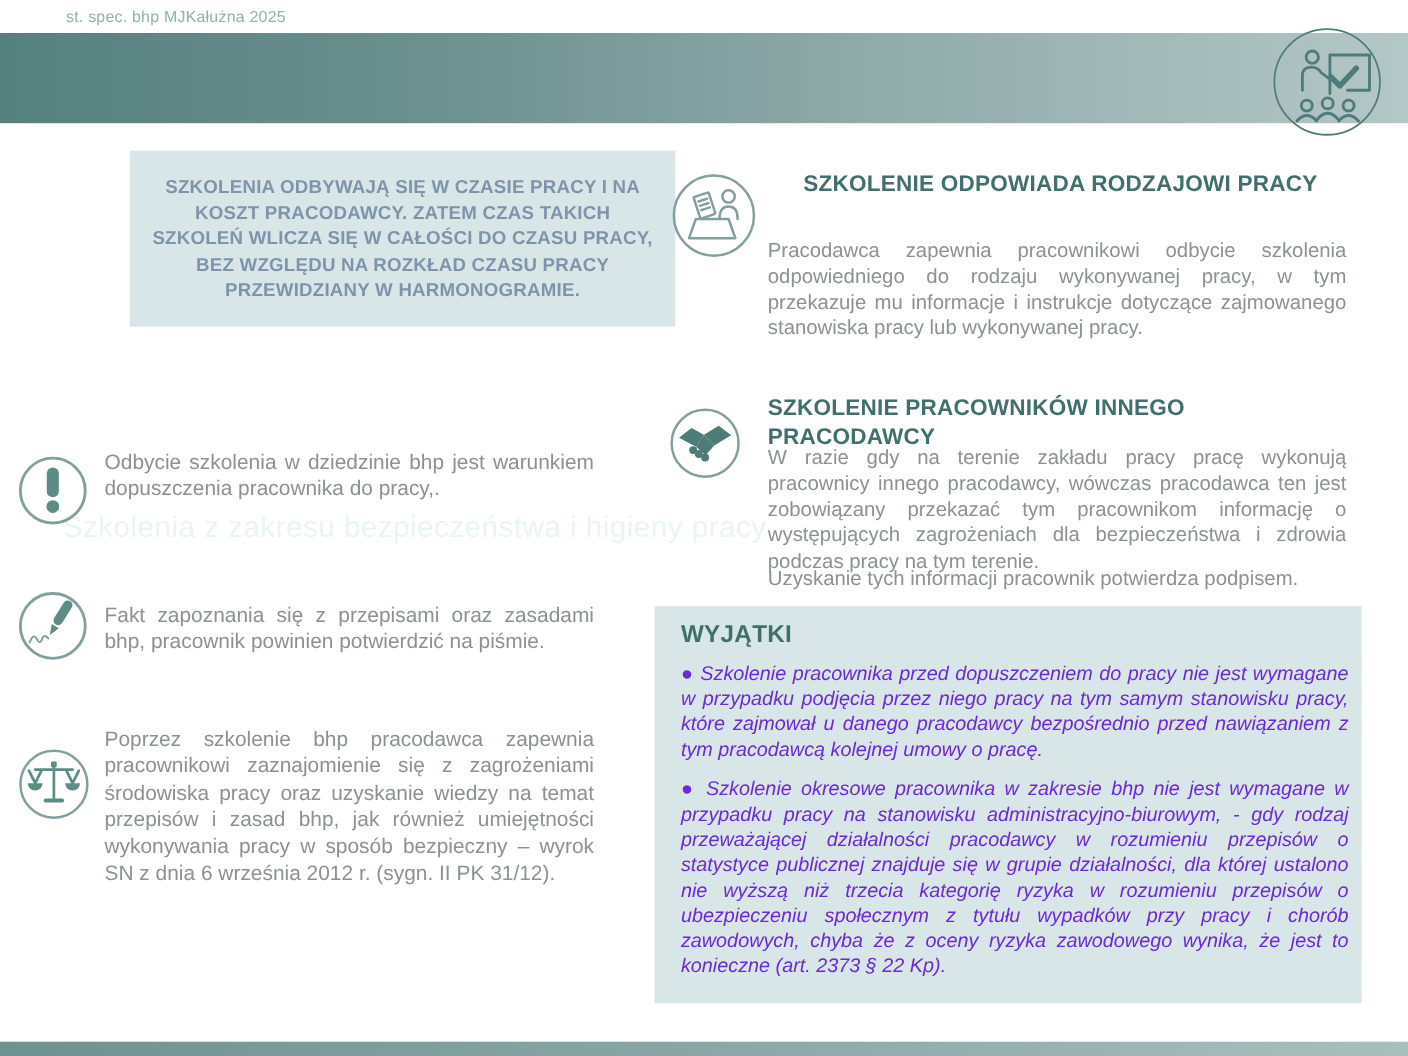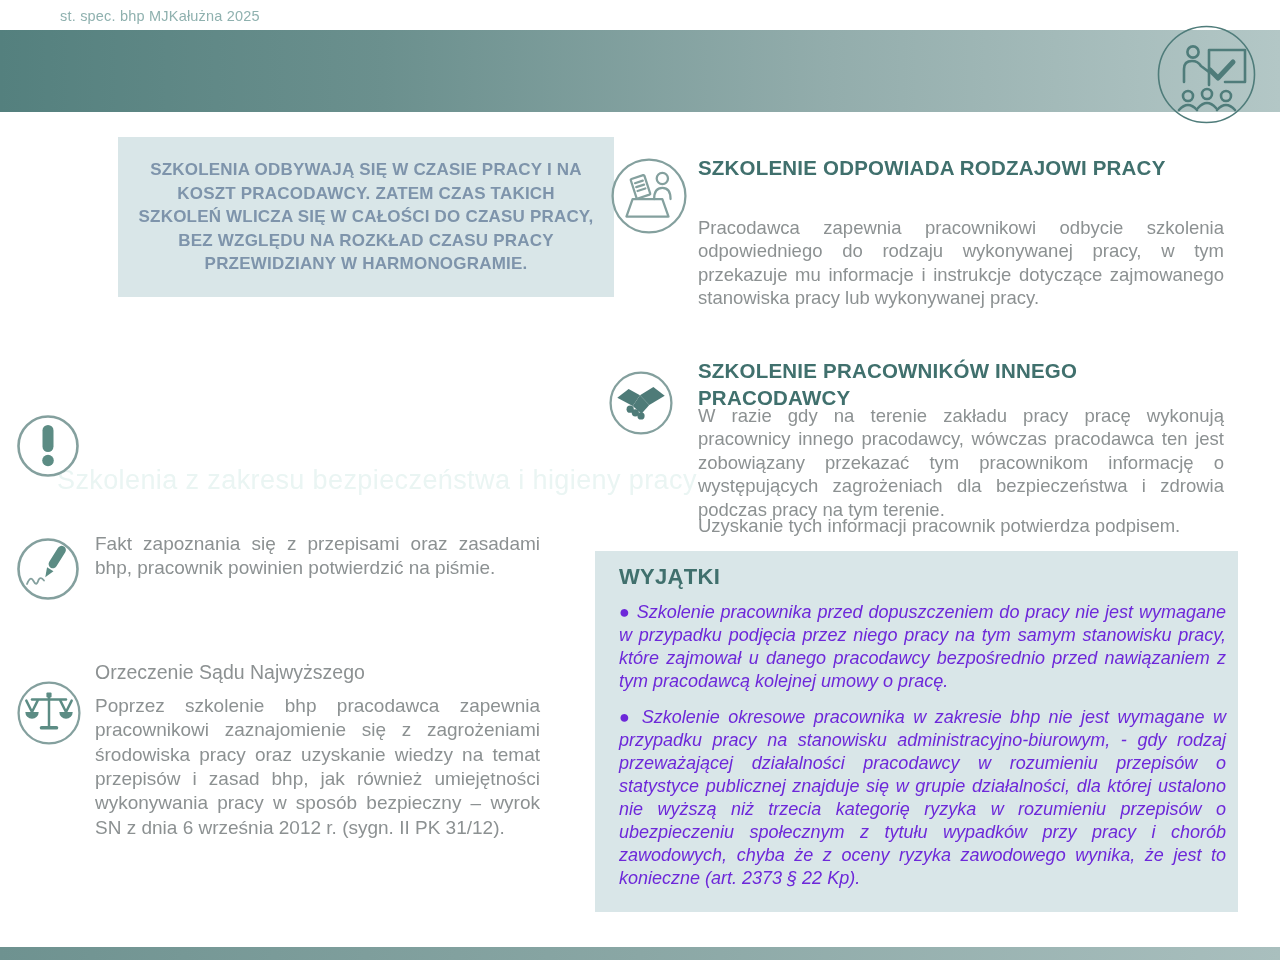--- a/index.html
+++ b/index.html
@@ -113,54 +113,54 @@
   </div>
 
   <div class="info-item" style="left:0;top:408px;width:560px;height:110px;">
     <div class="icn" style="left:16px;top:6px;width:64px;height:64px;">
       <svg viewBox="0 0 64 64">
         <circle cx="32" cy="32" r="29.5" fill="none" stroke="#84a09e" stroke-width="2.6"></circle>
         <rect x="26.5" y="11" width="11" height="27" rx="5.5" fill="#5c8c84"></rect>
         <circle cx="32" cy="46.5" r="5.8" fill="#5c8c84"></circle>
       </svg>
     </div>
+    <p class="body-text" style="position:absolute;left:95px;top:1px;width:445px;">Odbycie szkolenia w dziedzinie bhp jest warunkiem dopuszczenia pracownika do pracy,.</p>
   </div>
 
   <div class="info-item" style="left:0;top:531px;width:560px;height:110px;">
     <div class="icn" style="left:16px;top:6px;width:64px;height:64px;">
       <svg viewBox="0 0 64 64">
         <circle cx="32" cy="32" r="29.5" fill="none" stroke="#84a09e" stroke-width="2.6"></circle>
         <g transform="rotate(32 36 28)">
           <rect x="32" y="6" width="8.5" height="25" rx="4.2" fill="#5c8c84"></rect>
           <path d="M33 32.5 L40.5 32.5 L36.8 42 Z" fill="#5c8c84"></path>
         </g>
         <path d="M11 47 q3.5,-9 6.5,-3 t5,-1 q2,-4 5.5,0.5" fill="none" stroke="#84a09e" stroke-width="1.8" stroke-linecap="round"></path>
       </svg>
     </div>
-    <p class="body-text" style="position:absolute;left:95px;top:1px;width:445px;">Fakt zapoznania się z przepisami oraz zasadami bhp, pracownik powinien potwierdzić na piśmie.</p>
+    <p class="body-text" style="position:absolute;left:95px;top:17px;width:445px;">Fakt zapoznania się z przepisami oraz zasadami bhp, pracownik powinien potwierdzić na piśmie.</p>
   </div>
 
   <div class="info-item" style="left:0;top:661px;width:560px;height:210px;">
     <div class="icn" style="left:16px;top:19px;width:66px;height:66px;">
       <svg viewBox="0 0 64 64">
         <circle cx="32" cy="32" r="29.5" fill="none" stroke="#84a09e" stroke-width="2.2"></circle>
         <g stroke="#5c8c84" fill="none" stroke-width="2.4" stroke-linecap="round">
           <line x1="32" y1="15" x2="32" y2="45"></line>
           <line x1="15.5" y1="19" x2="48.5" y2="19"></line>
           <path d="M10 20 L15.5 31 L21 20"></path>
           <path d="M43 20 L48.5 31 L54 20"></path>
         </g>
         <rect x="29.5" y="12" width="5" height="5" rx="1" fill="#5c8c84"></rect>
         <path d="M9 31 a6.5 6.5 0 0 0 13 0 Z" fill="#5c8c84"></path>
         <path d="M42 31 a6.5 6.5 0 0 0 13 0 Z" fill="#5c8c84"></path>
         <rect x="23" y="44.5" width="18" height="3.6" rx="1.8" fill="#5c8c84"></rect>
       </svg>
     </div>
     <div style="position:absolute;left:95px;top:0;width:445px;">
-      <p class="item-title">Orzeczenie Sądu Najwyższego</p>
       <p class="body-text">Poprzez szkolenie bhp pracodawca zapewnia pracownikowi zaznajomienie się z zagrożeniami środowiska pracy oraz uzyskanie wiedzy na temat przepisów i zasad bhp, jak również umiejętności wykonywania pracy w sposób bezpieczny – wyrok SN z dnia 6 września 2012 r. (sygn. II PK 31/12).</p>
     </div>
   </div>
 
   <div>
     <div class="icn" style="position:absolute;left:610px;top:157px;width:78px;height:78px;">
       <svg viewBox="0 0 76 76">
         <circle cx="38" cy="38" r="35.5" fill="none" stroke="#84a09e" stroke-width="2.2"></circle>
         <g fill="none" stroke="#84a09e" stroke-width="2.2" stroke-linejoin="round" stroke-linecap="round">
           <path d="M22 41 L51 41 L57 58 L16 58 Z"></path>
@@ -168,21 +168,21 @@
             <rect x="23" y="19" width="14" height="20" rx="1"></rect>
             <line x1="26" y1="24" x2="34" y2="24"></line>
             <line x1="26" y1="28" x2="34" y2="28"></line>
             <line x1="26" y1="32" x2="34" y2="32"></line>
           </g>
           <circle cx="51" cy="21" r="5.5"></circle>
           <path d="M43 41 q0,-11 8,-11 q8,0 8,11"></path>
         </g>
       </svg>
     </div>
-    <h2 class="section-heading" style="position:absolute;left:698px;top:155px;width:532px;">SZKOLENIE ODPOWIADA RODZAJOWI PRACY</h2>
+    <h2 class="section-heading" style="position:absolute;left:698px;top:155px;width:532px;text-align:center;">SZKOLENIE ODPOWIADA RODZAJOWI PRACY</h2>
     <p class="para" style="position:absolute;left:698px;top:216px;width:526px;">Pracodawca zapewnia pracownikowi odbycie szkolenia odpowiedniego do rodzaju wykonywanej pracy, w tym przekazuje mu informacje i instrukcje dotyczące zajmowanego stanowiska pracy lub wykonywanej pracy.</p>
   </div>
 
   <div>
     <div class="icn" style="position:absolute;left:608px;top:370px;width:66px;height:66px;">
       <svg viewBox="0 0 64 64">
         <circle cx="32" cy="32" r="29.5" fill="none" stroke="#84a09e" stroke-width="2.2"></circle>
         <g fill="#4e7b78">
           <path d="M9 27 L20 18.5 L31 24.5 L24 35 Z"></path>
           <path d="M55 25 L44 16.5 L31 24.5 L40 34 Z"></path>

